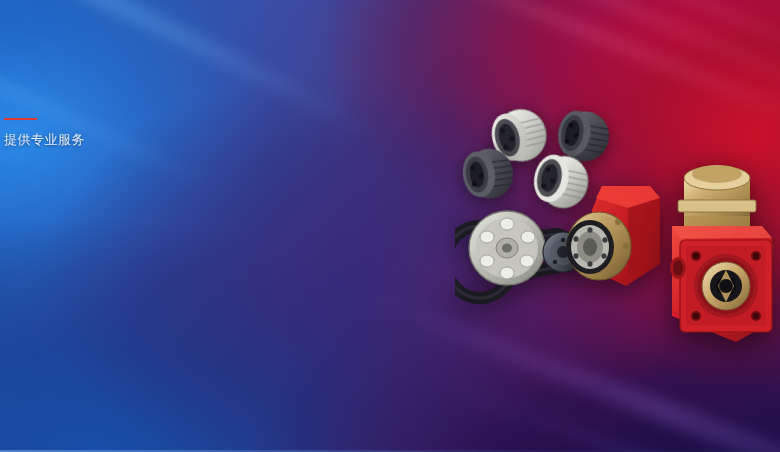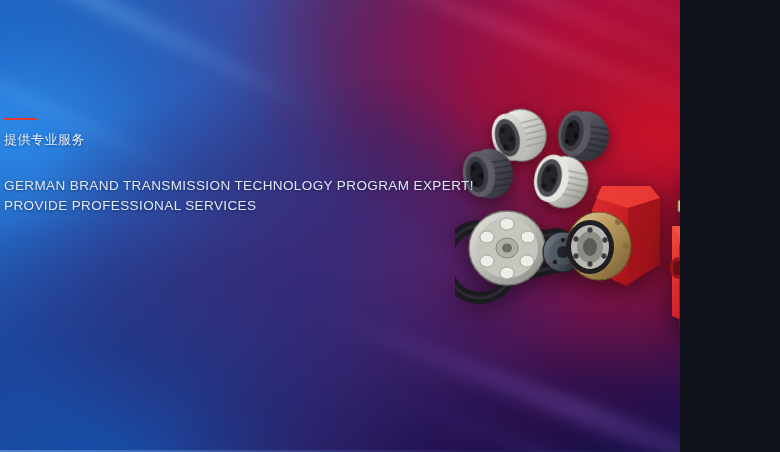--- a/index.html
+++ b/index.html
@@ -1,21 +1,21 @@
 <!DOCTYPE html>
 <html><head>
 <meta charset="utf-8">
 <title>Banner</title>
 <style>
   * { margin:0; padding:0; box-sizing:border-box; }
   html,body { background:#10121c; }
 
   .banner {
     position:relative;
-    width:680px; height:452px;
+    width:780px; height:452px;
     overflow:hidden;
     font-family:"Liberation Sans","DejaVu Sans",sans-serif;
     background:#404040;
   }
 
   
   .bg, .bg-layer { position:absolute; inset:0; }
 
   .bg-base {
     background:
@@ -451,19 +451,15 @@
         <ellipse cx="28" cy="108" rx="8" ry="11" fill="#9e141b"></ellipse>
         <ellipse cx="28" cy="108" rx="5" ry="7.5" fill="#6a0d12"></ellipse>
       </svg>
     </div>
 
   </div>
 
   <div class="copy">
     <div class="accent-bar"></div>
     <div class="subtitle">提供专业服务</div>
-    <div class="en-block">
-      <div class="en-line">GERMAN BRAND TRANSMISSION TECHNOLOGY PROGRAM EXPERT!</div>
-      <div class="en-line">PROVIDE PROFESSIONAL SERVICES</div>
-    </div>
   </div>
 
 </div>
 
 </body></html>

